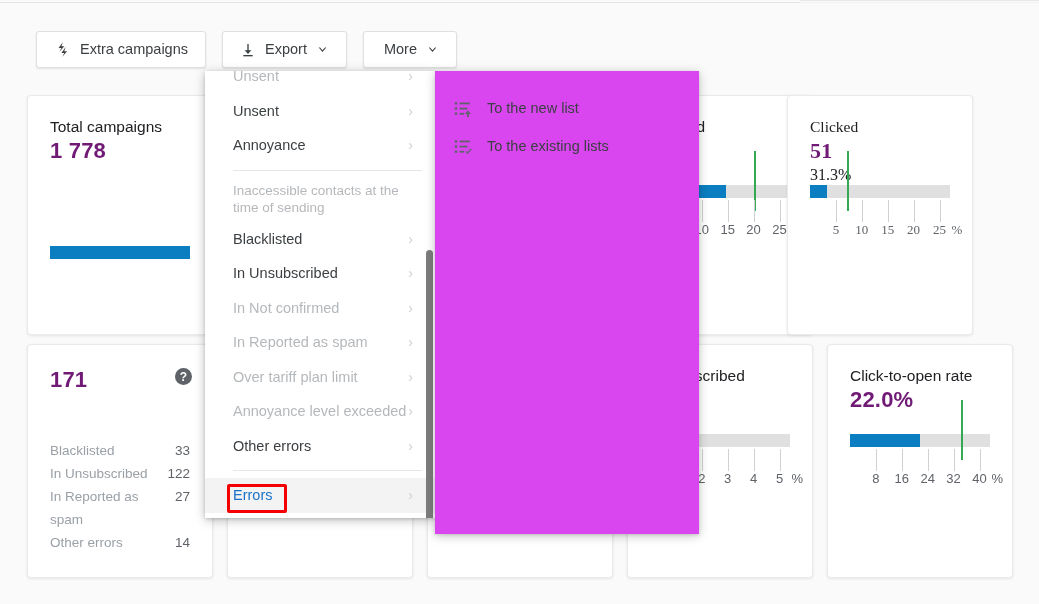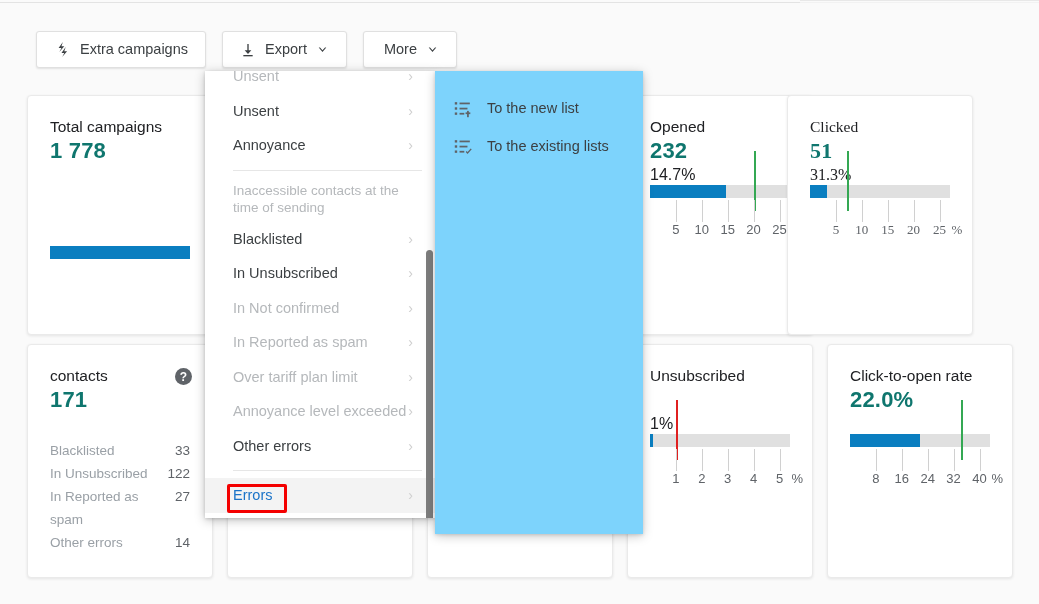--- a/index.html
+++ b/index.html
@@ -38,21 +38,21 @@
 
   
   .card {
     position: absolute;
     background: #ffffff;
     border: 1px solid #eaeaea;
     border-radius: 4px;
     box-shadow: 0 1px 3px rgba(0,0,0,0.09);
   }
   .card-title { font-size: 15.5px; color: #202124; line-height: 20px; }
-  .card-value { font-size: 22px; font-weight: bold; color: #0f766e; line-height: 27px; letter-spacing: .2px; }
+  .card-value { font-size: 22px; font-weight: bold; color: #701a75; line-height: 27px; letter-spacing: .2px; }
   .card-pct { font-size: 16px; color: #202124; line-height: 22px; }
   .card-inner { padding: 21px 22px 0 22px; position: relative; height: 100%; }
 
   .help-badge {
     position: absolute; right: 20px; top: 23px;
     width: 17px; height: 17px; border-radius: 50%;
     background: #5f6368; color: #fff;
     font-size: 12px; font-weight: bold;
     display: flex; align-items: center; justify-content: center;
     line-height: 1; cursor: pointer;
@@ -112,22 +112,22 @@
   .scrollbar {
     position: absolute; right: 2px; top: 179px;
     width: 7px; height: 281px; border-radius: 4px;
     background: #7d7d7d;
     z-index: 50; cursor: pointer;
   }
 
   
   .submenu {
     position: absolute; left: 435px; top: 71px;
-    width: 208px; height: 463px;
-    background: #7dd3fc;
+    width: 264px; height: 463px;
+    background: #d946ef;
     box-shadow: 0 2px 10px rgba(0,0,0,0.22), 0 1px 3px rgba(0,0,0,0.12);
     z-index: 45;
   }
   .sub-item {
     height: 36px; display: flex; align-items: center; gap: 14px;
     padding: 0 16px 0 19px; margin-top: 2px;
     font-size: 14.5px; color: #3c4043; cursor: pointer;
   }
   .sub-item:first-child { margin-top: 19px; }
 </style>
@@ -145,21 +145,20 @@
   <div class="card" style="left:27px; top:95px; width:186px; height:240px;">
     <div class="card-inner">
       <div class="card-title">Total campaigns</div>
       <div class="card-value">1 778</div>
       <div class="bar-solo"></div>
     </div>
   </div>
 
   <div class="card" style="left:27px; top:344px; width:186px; height:234px;">
     <div class="card-inner">
-      <div class="card-title">contacts</div>
       <div class="card-value">171</div>
       <div class="help-badge">?</div>
       <div class="bd">
         <div class="bd-row">
           <span>Blacklisted</span>
           <span class="v">33</span>
         </div>
         <div class="bd-row">
           <span>In Unsubscribed</span>
           <span class="v">122</span>

